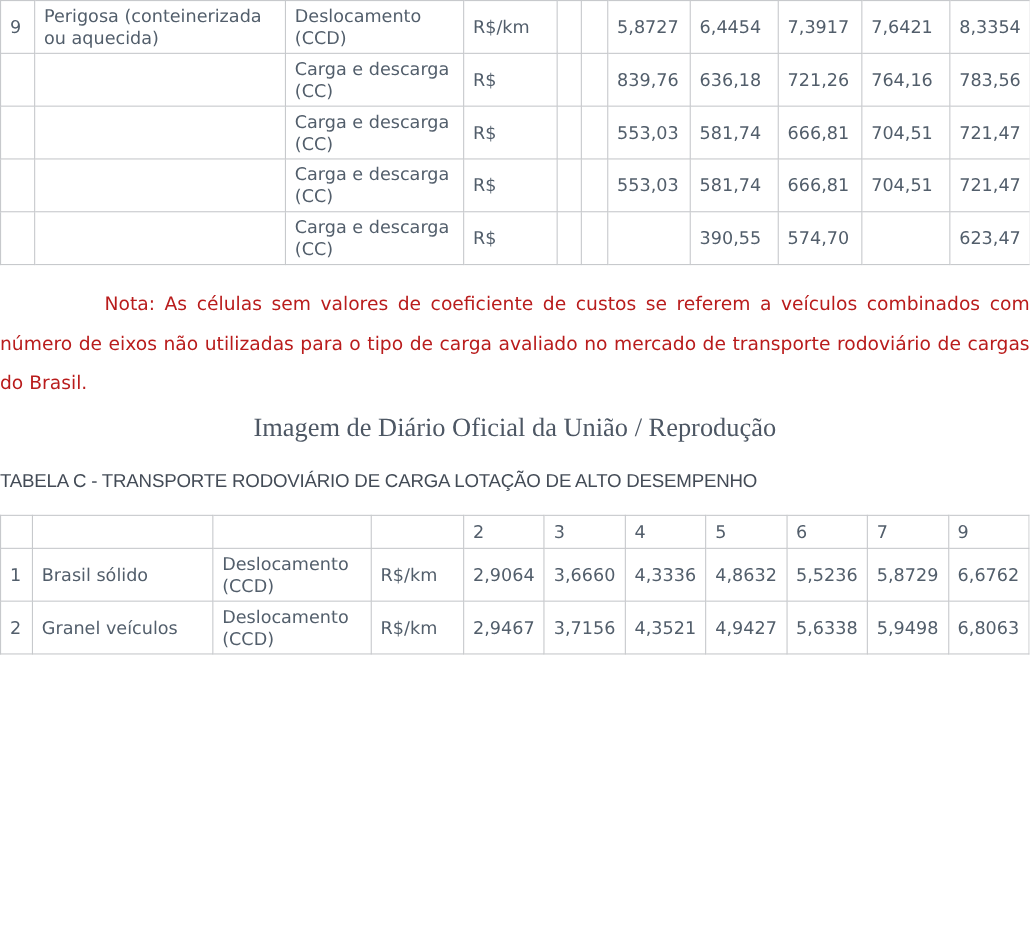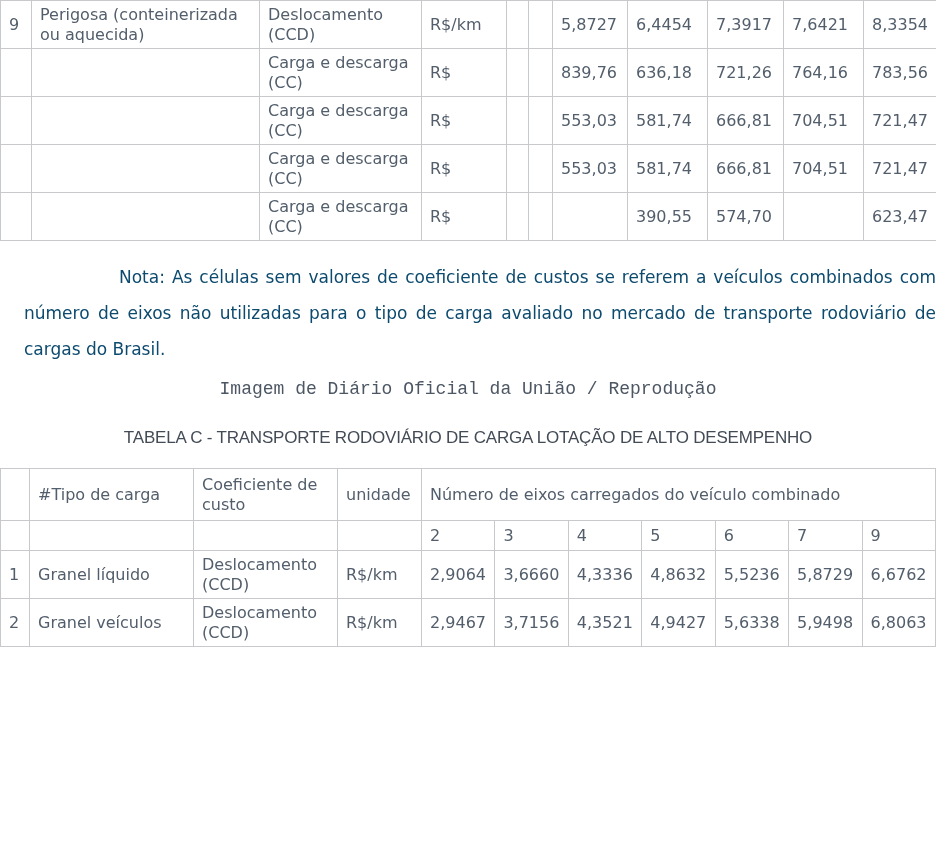--- a/index.html
+++ b/index.html
@@ -34,37 +34,36 @@
   #table-b tr { height: 48px; }
   #table-c tr.hdr1 { height: 52px; }
   #table-c tr.hdr2 { height: 30px; }
   #table-c tr.data { height: 48px; }
   .note {
     margin: 18px 0 4px 0;
     font-size: 17px;
     line-height: 36px;
     text-align: justify;
     text-indent: 95px;
-    color: #0c4a6e;
-    padding-left: 24px;
+    color: #b91c1c;
   }
   .caption {
     margin: 10px 0 0 0;
-    font-family: Liberation Mono, monospace;
-    font-size: 18px;
+    font-family: Liberation Serif, serif;
+    font-size: 24px;
     line-height: 25px;
     text-align: center;
     color: #4d5764;
   }
   .table-title {
     margin: 24px 0 0 0;
     font-family: "Liberation Sans", sans-serif;
     font-size: 17px;
     line-height: 24px;
-    text-align: center;
+    text-align: left;
     letter-spacing: -0.2px;
     color: #434b56;
   }
   #table-c { margin-top: 18px; }
 </style>
 </head>
 <body>
 
 <table id="table-b" class="doc-table">
   <colgroup>
@@ -169,44 +168,36 @@
       <col style="width:84px">
     <col>
       <col>
       <col>
       <col>
       <col>
       <col>
       <col>
   </colgroup>
   <tbody>
-    <tr class="hdr1">
-      <th></th>
-      <th>#Tipo de carga</th>
-      <th class="pre">Coeficiente de
-custo</th>
-      <th>unidade</th>
-      <th colspan="7">Número de eixos carregados do veículo combinado</th>
-    </tr>
     <tr class="hdr2">
       <td></td>
       <td></td>
       <td></td>
       <td></td>
       <td>2</td>
       <td>3</td>
       <td>4</td>
       <td>5</td>
       <td>6</td>
       <td>7</td>
       <td>9</td>
     </tr>
     <tr class="data">
       <td>1</td>
-      <td>Granel líquido</td>
+      <td>Brasil sólido</td>
       <td class="pre">Deslocamento
 (CCD)</td>
       <td>R$/km</td>
       <td>2,9064</td>
       <td>3,6660</td>
       <td>4,3336</td>
       <td>4,8632</td>
       <td>5,5236</td>
       <td>5,8729</td>
       <td>6,6762</td>

